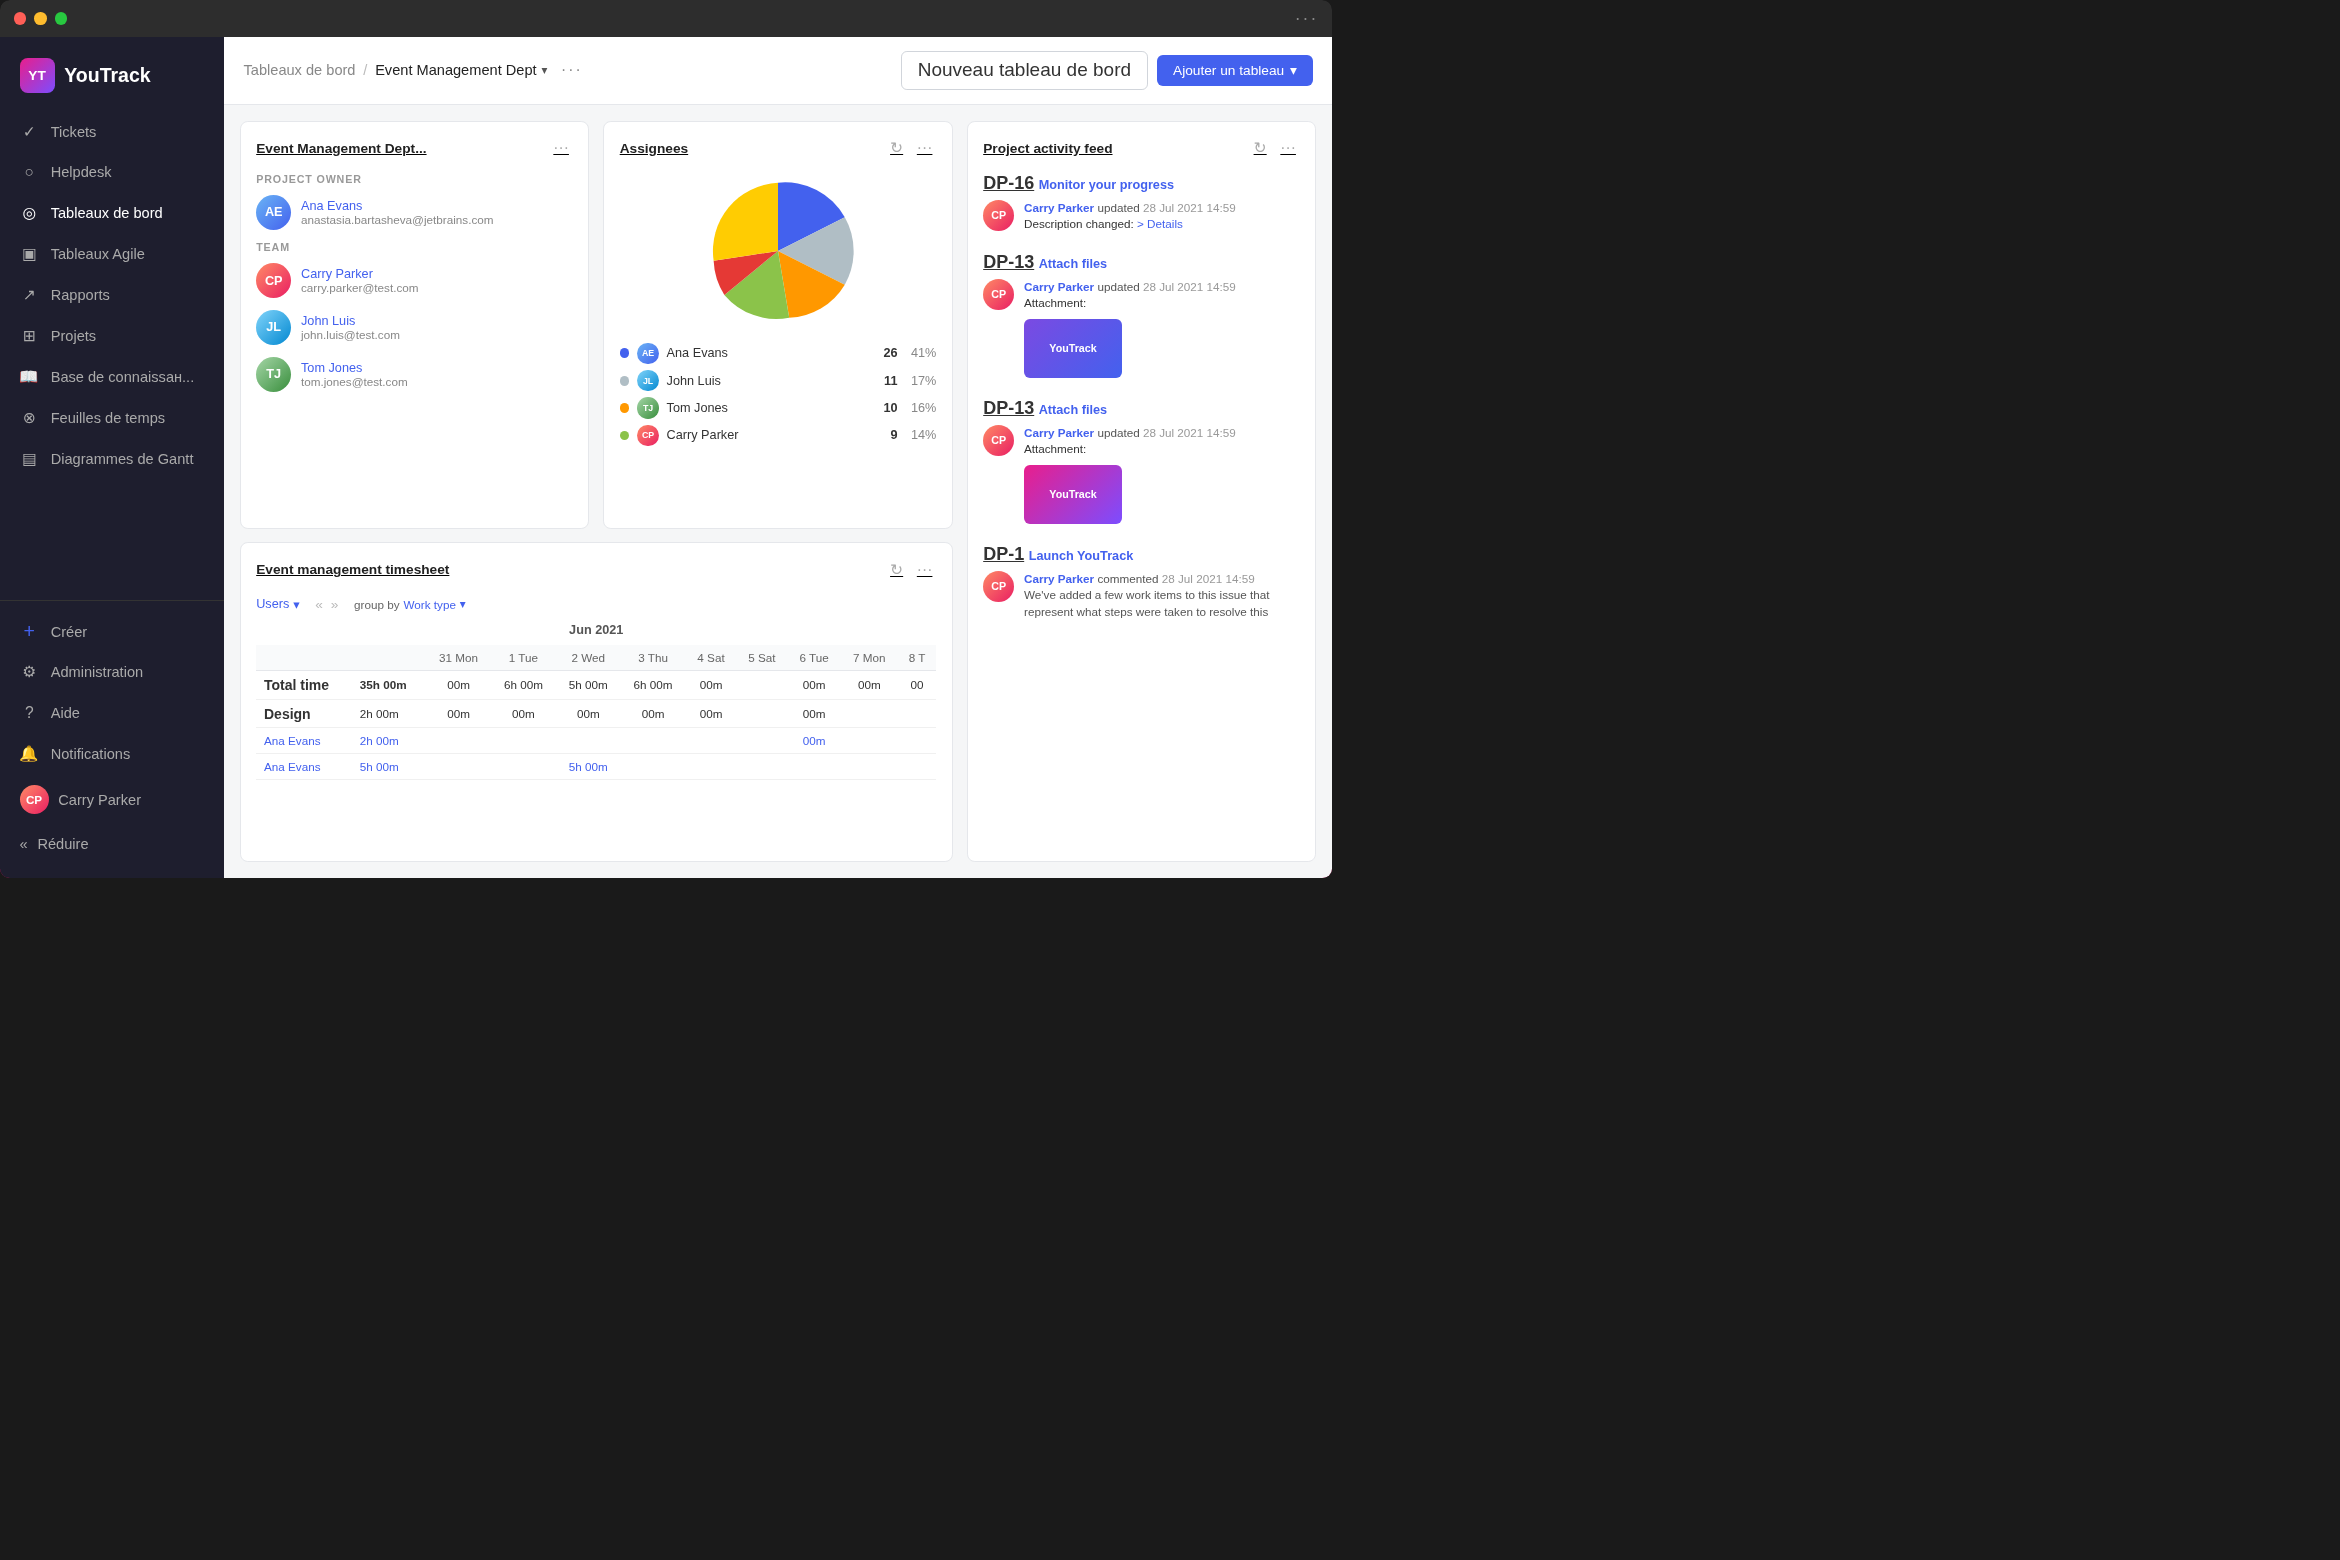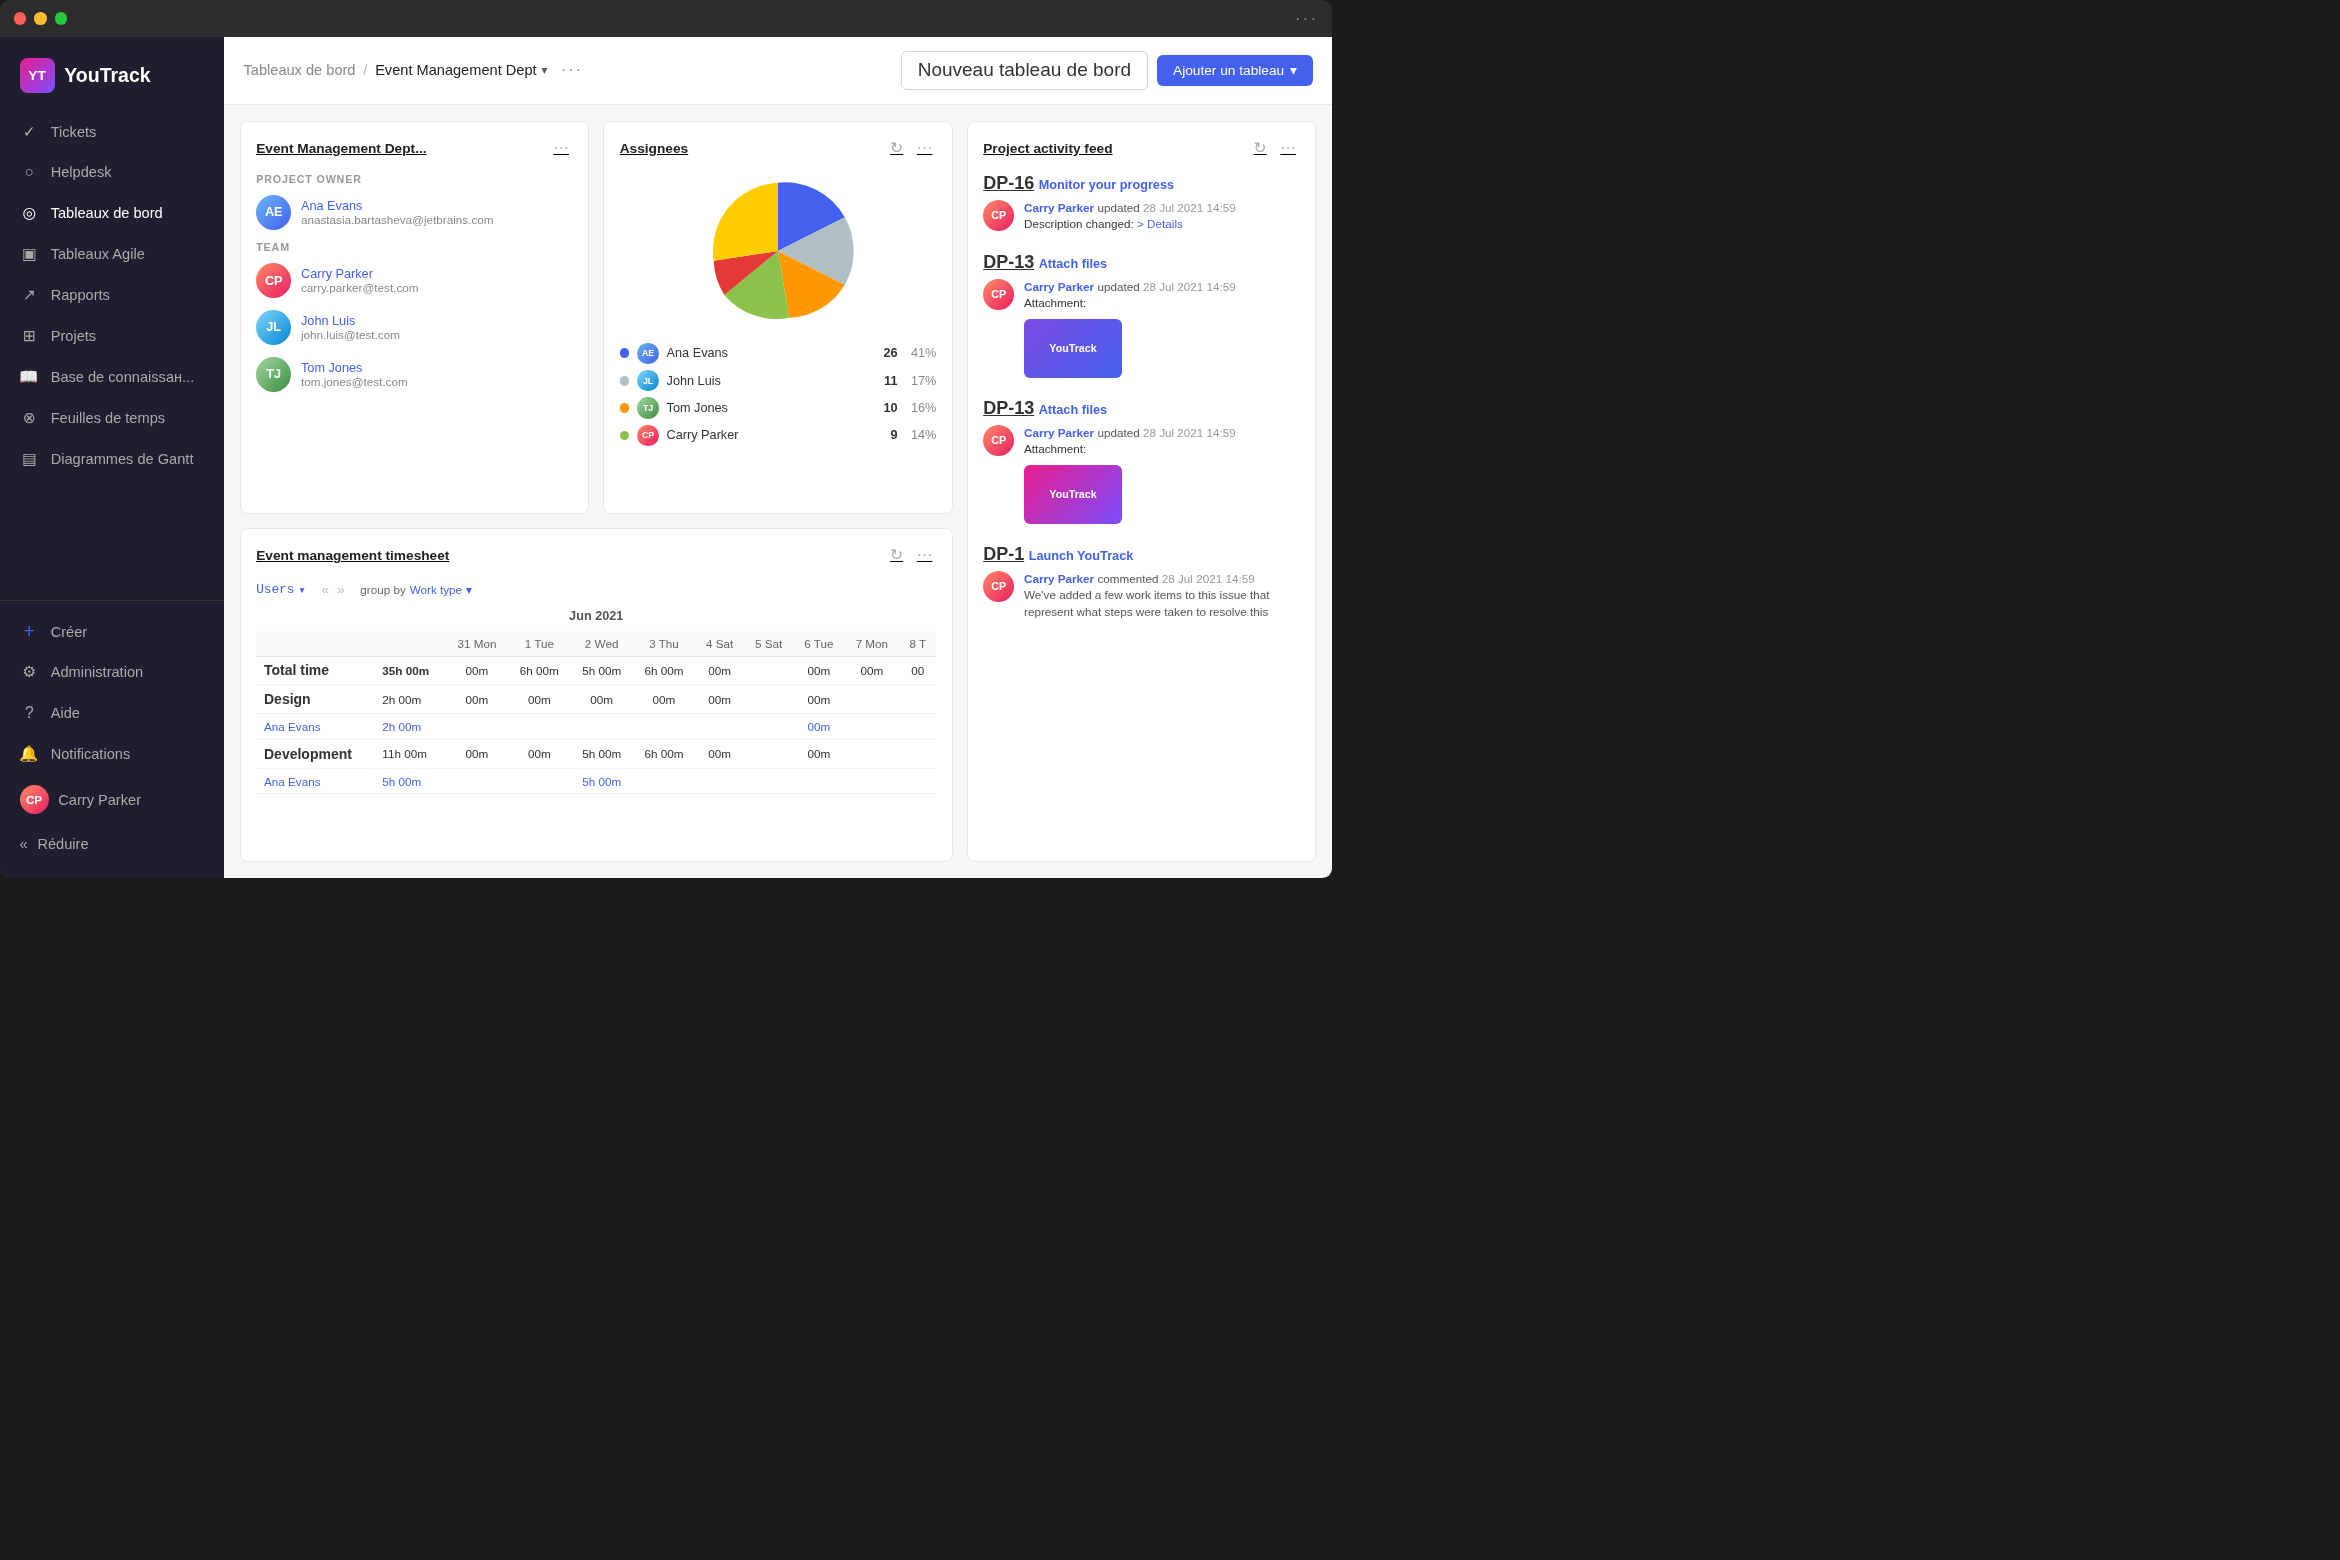--- a/index.html
+++ b/index.html
@@ -276,21 +276,21 @@
     }
 
     
     .timesheet-widget { grid-column: 1 / 3; grid-row: 2; }
     .timesheet-controls {
       display: flex; align-items: center; gap: 13.7px;
       margin-bottom: 9.8px;
     }
     .users-dropdown {
       display: flex; align-items: center; gap: 3.9px;
-      font-size: 12.7px; color: #4361ee; cursor: pointer; font-family: Liberation Mono, monospace;
+      font-size: 12.7px; color: #4361ee; cursor: pointer;
     }
     .nav-arrows { display: flex; gap: 3.9px; }
     .nav-arrow {
       background: none; border: none; cursor: pointer;
       color: #bbb; font-size: 13.7px; padding: 2px;
     }
     .group-by {
       display: flex; align-items: center; gap: 3.9px;
       font-size: 11.7px; color: #666;
     }
@@ -705,33 +705,20 @@
               <td class="time-val-empty"></td>
               <td class="time-val-empty"></td>
               <td class="time-val-empty"></td>
               <td class="time-val-empty"></td>
               <td class="time-val-empty"></td>
               <td class="time-val-empty"></td>
               <td class="time-val">00m</td>
               <td class="time-val-empty"></td>
               <td class="time-val-empty"></td>
             </tr>
-            <tr>
-              <td class="row-label category-row">Development</td>
-              <td class="highlighted-time">11h 00m</td>
-              <td class="time-val">00m</td>
-              <td class="time-val">00m</td>
-              <td class="time-val highlighted-time">5h 00m</td>
-              <td class="time-val highlighted-time">6h 00m</td>
-              <td class="time-val">00m</td>
-              <td class="time-val-empty"></td>
-              <td class="time-val">00m</td>
-              <td class="time-val-empty"></td>
-              <td class="time-val-empty"></td>
-            </tr>
             <tr class="sub-row">
               <td>Ana Evans</td>
               <td>5h 00m</td>
               <td class="time-val-empty"></td>
               <td class="time-val-empty"></td>
               <td class="time-val highlighted-time">5h 00m</td>
               <td class="time-val-empty"></td>
               <td class="time-val-empty"></td>
               <td class="time-val-empty"></td>
               <td class="time-val-empty"></td>

